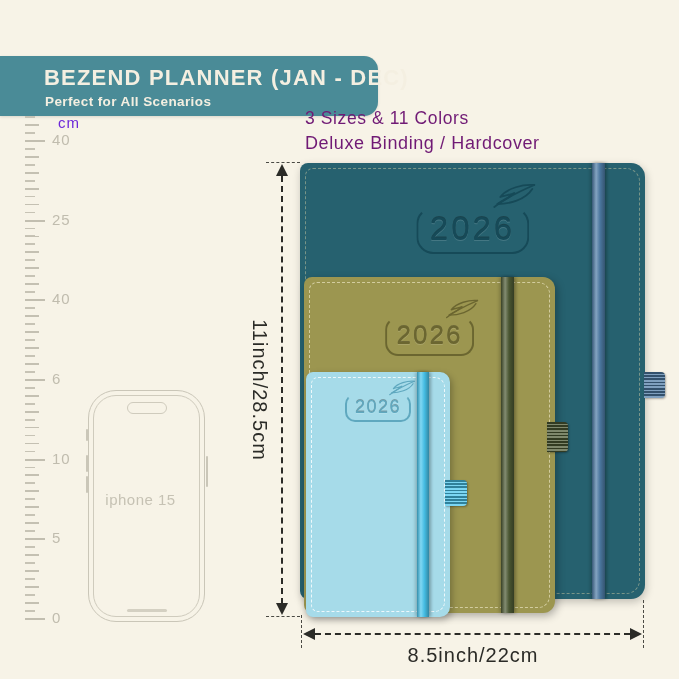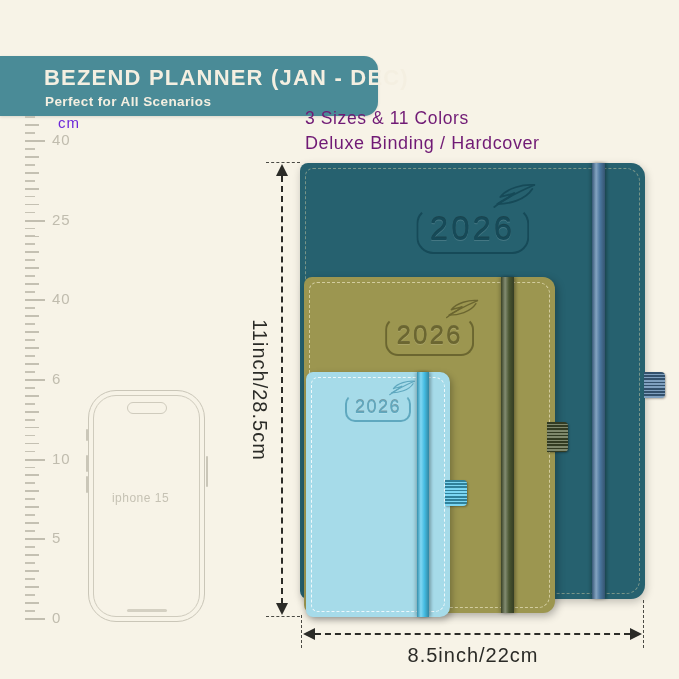--- a/index.html
+++ b/index.html
@@ -64,21 +64,21 @@
   }
   .phone-inner{
     position:absolute;inset:4px;border:1.2px solid #cfcbbd;border-radius:23px;
   }
   .phone-island{
     position:absolute;left:50%;top:11px;transform:translateX(-50%);
     width:38px;height:10px;border:1.2px solid #cfcbbd;border-radius:6px;
   }
   .phone-label{
     position:absolute;left:0;right:12px;top:100px;text-align:center;
-    font-size:12px;color:#c6c2b4;letter-spacing:.5px;
+    font-size:15px;color:#c6c2b4;letter-spacing:.5px;
   }
   .phone-home{
     position:absolute;left:50%;bottom:9px;transform:translateX(-50%);
     width:40px;height:3px;background:#d4d0c2;border-radius:2px;
   }
   .phone-btn{position:absolute;width:2px;background:#cac6b8;border-radius:1px;}
   .btn-l1{left:-3.5px;top:38px;height:12px;}
   .btn-l2{left:-3.5px;top:64px;height:17px;}
   .btn-l3{left:-3.5px;top:85px;height:17px;}
   .btn-r1{right:-3.5px;top:65px;height:31px;}

